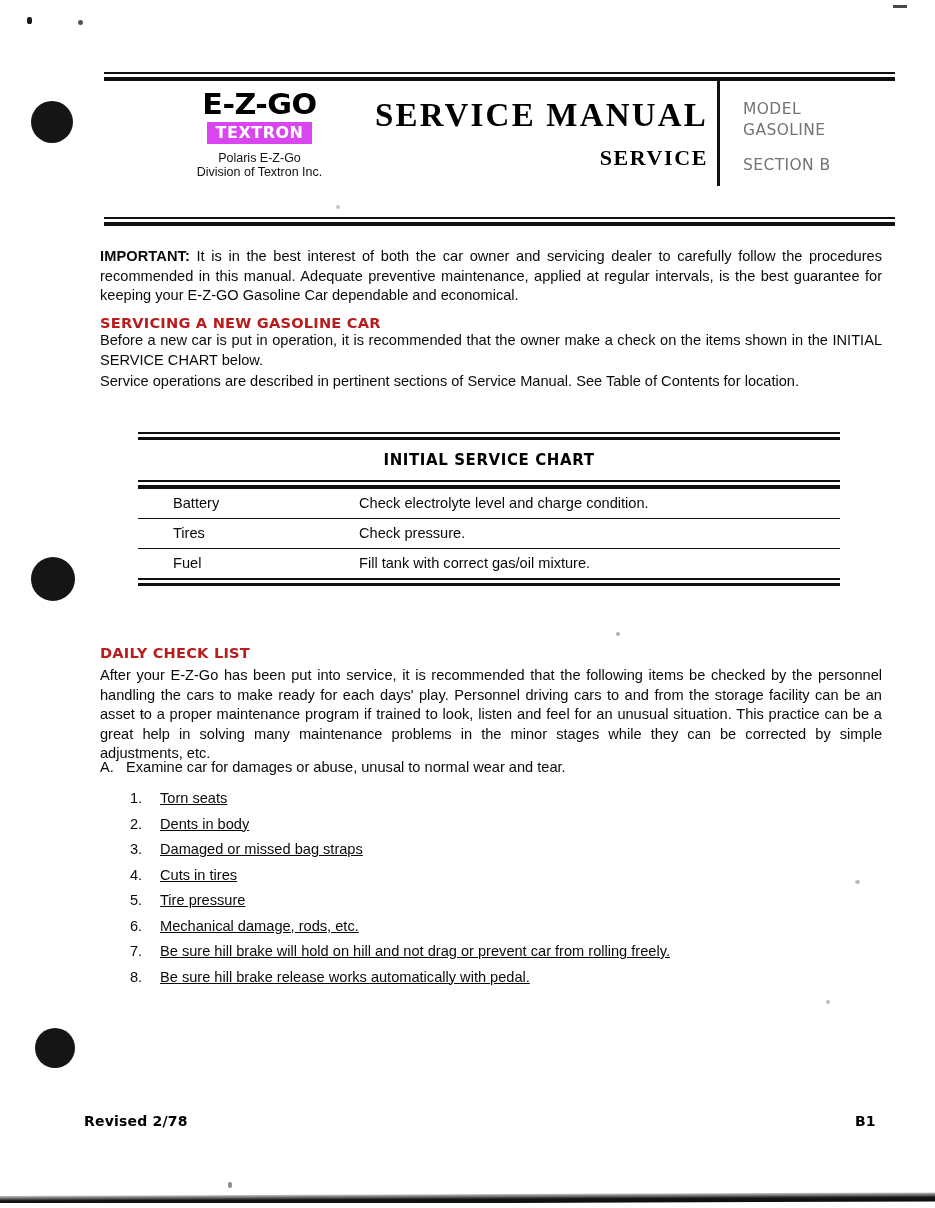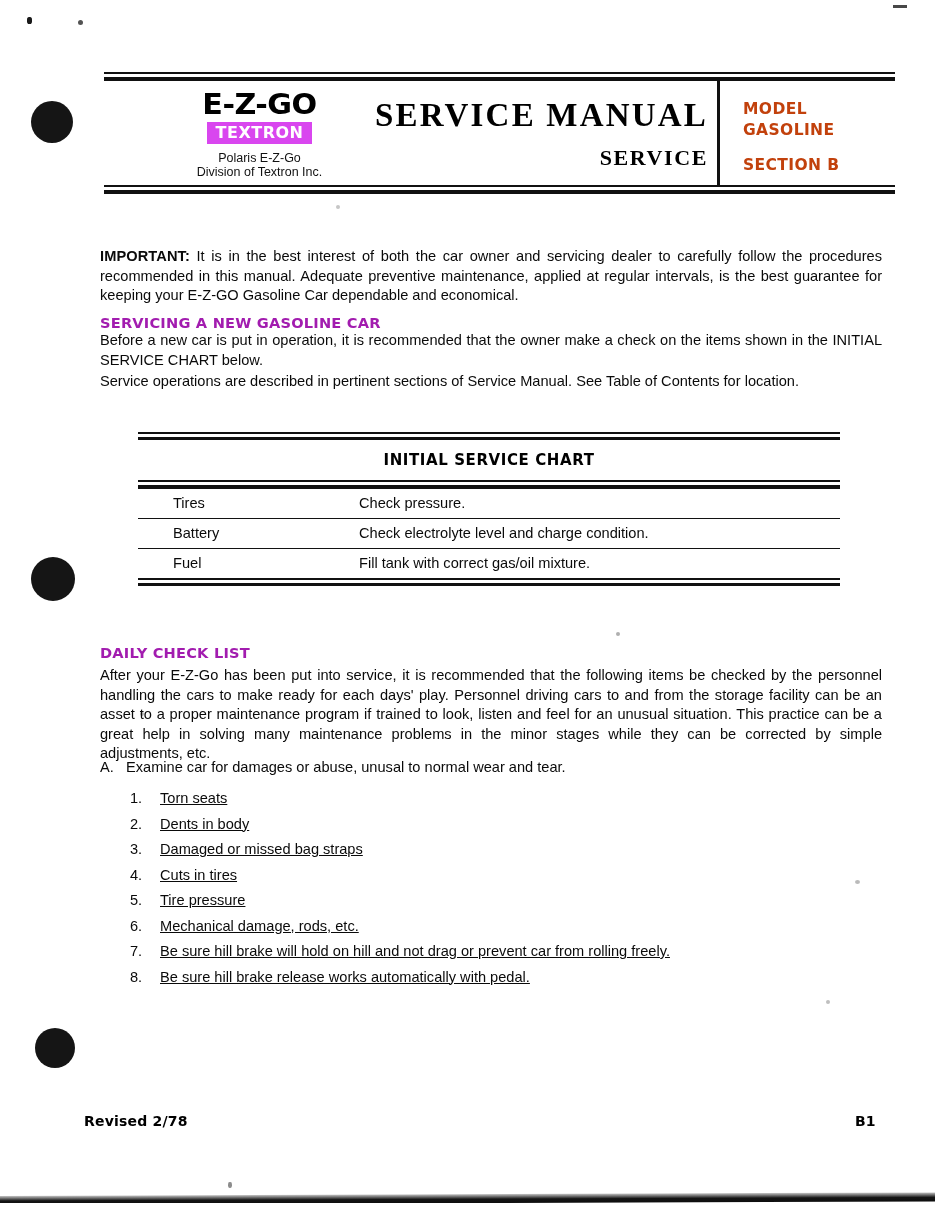--- a/index.html
+++ b/index.html
@@ -63,21 +63,21 @@
     height: 5px;
     background: #ffffff;
   }
 
   
   #header {
     position: absolute;
     left: 104px;
     top: 72px;
     width: 791px;
-    height: 122px;
+    height: 154px;
   }
   .rule-double-top,
   .rule-double-bottom {
     position: absolute;
     left: 0;
     width: 791px;
   }
   .rule-double-top { top: 0; }
   .rule-double-bottom { bottom: 0; }
   .rule-thin { height: 2px; background: #111; }
@@ -152,25 +152,25 @@
     font-size: 22px;
     letter-spacing: 1.6px;
     color: #000;
   }
 
   .meta-block {
     position: absolute;
     left: 639px;
     top: 27px;
     font-family: "DejaVu Sans", sans-serif;
-    font-weight: 700;
+    font-weight: 400;
     font-size: 15.5px;
     line-height: 21px;
     letter-spacing: .4px;
-    color: #c2410c;
+    color: #737373;
   }
   .meta-section { margin-top: 14px; }
 
   
   .body-text {
     position: absolute;
     font-family: "Liberation Sans", sans-serif;
     font-size: 14.6px;
     line-height: 19.5px;
     color: #0a0a0a;
@@ -179,21 +179,21 @@
   .lead {
     font-weight: 700;
     letter-spacing: .1px;
   }
   .section-head {
     position: absolute;
     font-family: "DejaVu Sans", sans-serif;
     font-weight: 700;
     font-size: 14.6px;
     letter-spacing: .2px;
-    color: #a21caf;
+    color: #b91c1c;
   }
 
   #p-important { left: 100px; top: 247px; width: 782px; }
   #h-servicing { left: 100px; top: 314px; width: 500px; }
   #p-servicing { left: 100px; top: 331px; width: 782px; }
   #p-operations{ left: 100px; top: 372px; width: 782px; }
 
   
   #chart {
     position: absolute;
@@ -365,26 +365,26 @@
       <div class="t-rule-gap"></div>
       <div class="t-rule-thin"></div>
     </div>
 
 
     <div class="head-underline"></div>
 
     <table class="chart-table">
       <tbody id="chart-body">
           <tr>
+            <td class="cell-item">Battery</td>
+            <td class="cell-op">Check electrolyte level and charge condition.</td>
+          </tr>
+          <tr>
             <td class="cell-item">Tires</td>
             <td class="cell-op">Check pressure.</td>
-          </tr>
-          <tr>
-            <td class="cell-item">Battery</td>
-            <td class="cell-op">Check electrolyte level and charge condition.</td>
           </tr>
           <tr>
             <td class="cell-item">Fuel</td>
             <td class="cell-op">Fill tank with correct gas/oil mixture.</td>
           </tr>
         </tbody>
     </table>
 
     <div class="rule-bot">
       <div class="t-rule-thin"></div>

